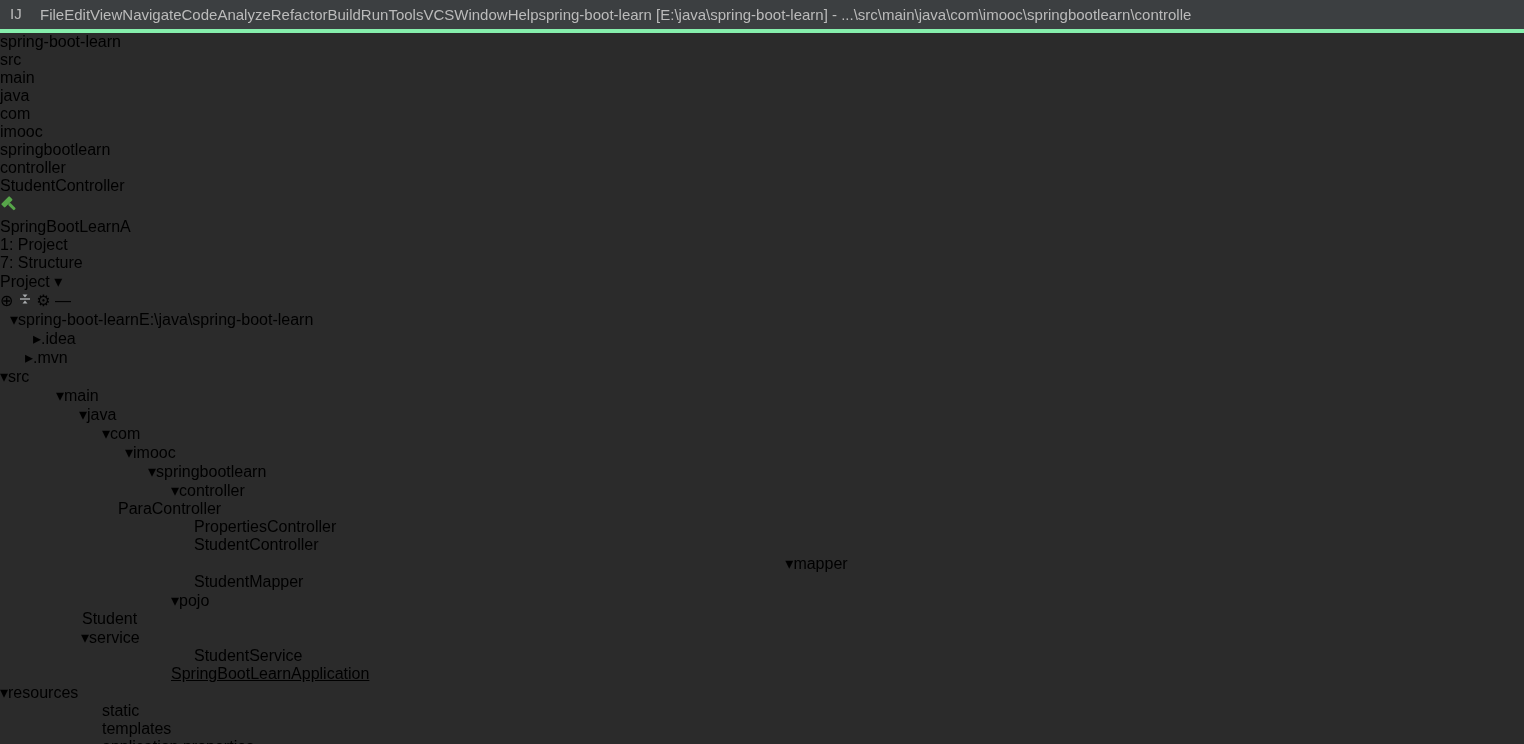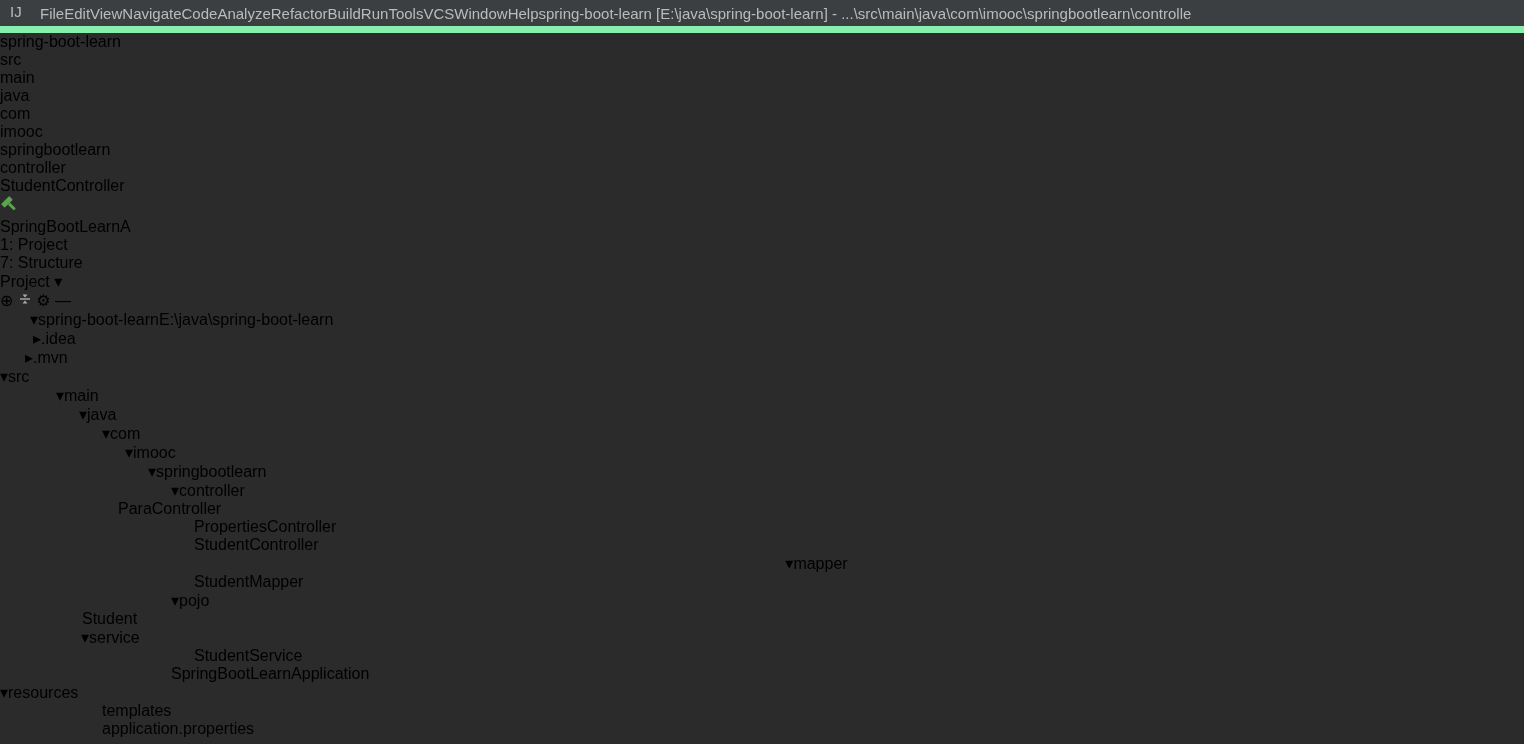--- a/index.html
+++ b/index.html
@@ -2,21 +2,21 @@
 <html><head>
 <meta charset="utf-8">
 <style>
   * { margin:0; padding:0; box-sizing:border-box; }
   html,body { width:1524px; height:744px; overflow:hidden; background:#2b2b2b;
     font-family:"Liberation Sans", sans-serif; }
   #app { position:relative; width:1524px; height:744px; background:#2b2b2b; overflow:hidden; }
 
   
   #menubar { height:33px; background:#3c3f41; display:flex; align-items:center;
-    padding:0 8px; color:#bbbbbb; font-size:15px; border-bottom:7px solid #86efac; }
+    padding:0 8px; color:#bbbbbb; font-size:15px; border-bottom:4px solid #86efac; }
   #logo { width:20px; height:20px; border-radius:4px; margin:0 10px 0 2px; flex:none;
     background:linear-gradient(135deg,#f4734c 0%,#c families:0; background:linear-gradient(135deg,#f4734c,#b73db0 50%,#2f9be2);
     display:flex; align-items:center; justify-content:center;
     color:#fff; font-size:8px; font-weight:bold; }
   .menu-item { padding:0 9px; height:33px; display:flex; align-items:center; cursor:default; }
   .menu-item .mn { text-decoration:underline; }
   #window-title { margin-left:18px; color:#b4b4b4; white-space:nowrap; overflow:hidden; flex:1; }
 
   
   #navbar { height:35px; background:#3c3f41; display:flex; align-items:center;
@@ -177,41 +177,42 @@
               <path d="M7 5.5 L4.5 2.5 h5 Z" fill="#a8abad"></path>
               <path d="M7 8.5 L4.5 11.5 h5 Z" fill="#a8abad"></path>
             </svg>
           </span>
           <span class="hdr-divider"></span>
           <span class="glyph-btn">⚙</span>
           <span class="glyph-btn">—</span>
         </div>
       </div>
       <div id="project-tree">
-          <div class="tree-row bold" style="padding-left: 10px; margin-left: 20px;"><span class="arr">▾</span><span class="ic ic-folder-project"></span><span class="tree-label">spring-boot-learn</span><span class="tree-sub">E:\java\spring-boot-learn</span></div>
+          <div class="tree-row bold" style="padding-left: 10px;"><span class="arr">▾</span><span class="ic ic-folder-project"></span><span class="tree-label">spring-boot-learn</span><span class="tree-sub">E:\java\spring-boot-learn</span></div>
           <div class="tree-row" style="padding-left: 33px;"><span class="arr">▸</span><span class="ic ic-folder"></span><span class="tree-label">.idea</span></div>
           <div class="tree-row" style="padding-left: 25px;"><span class="arr">▸</span><span class="ic ic-folder"></span><span class="tree-label">.mvn</span></div>
           <div class="tree-row" style=""><span class="arr">▾</span><span class="ic ic-folder"></span><span class="tree-label">src</span></div>
           <div class="tree-row" style="padding-left: 56px;"><span class="arr">▾</span><span class="ic ic-folder"></span><span class="tree-label">main</span></div>
           <div class="tree-row" style="padding-left: 79px;"><span class="arr">▾</span><span class="ic ic-folder-src"></span><span class="tree-label">java</span></div>
           <div class="tree-row" style="padding-left: 102px;"><span class="arr">▾</span><span class="ic ic-package"></span><span class="tree-label">com</span></div>
           <div class="tree-row" style="padding-left: 125px;"><span class="arr">▾</span><span class="ic ic-package"></span><span class="tree-label">imooc</span></div>
           <div class="tree-row" style="padding-left: 148px;"><span class="arr">▾</span><span class="ic ic-package"></span><span class="tree-label">springbootlearn</span></div>
           <div class="tree-row" style="padding-left: 171px;"><span class="arr">▾</span><span class="ic ic-package"></span><span class="tree-label">controller</span></div>
           <div class="tree-row" style="padding-left: 118px;"><span class="arr"></span><span class="ic ic-class"></span><span class="tree-label">ParaController</span></div>
           <div class="tree-row" style="padding-left: 194px;"><span class="arr"></span><span class="ic ic-class"></span><span class="tree-label">PropertiesController</span></div>
           <div class="tree-row selected" style="padding-left: 194px;"><span class="arr"></span><span class="ic ic-class"></span><span class="tree-label">StudentController</span></div>
           <div class="tree-row" style="padding-left: 109px; text-align: center;"><span class="arr">▾</span><span class="ic ic-package"></span><span class="tree-label">mapper</span></div>
           <div class="tree-row" style="padding-left: 194px;"><span class="arr"></span><span class="ic ic-interface"></span><span class="tree-label">StudentMapper</span></div>
           <div class="tree-row" style="padding-left: 171px;"><span class="arr">▾</span><span class="ic ic-package"></span><span class="tree-label">pojo</span></div>
           <div class="tree-row" style="padding-left: 82px;"><span class="arr"></span><span class="ic ic-class"></span><span class="tree-label">Student</span></div>
           <div class="tree-row" style="padding-left: 81px;"><span class="arr">▾</span><span class="ic ic-package"></span><span class="tree-label">service</span></div>
           <div class="tree-row" style="padding-left: 194px;"><span class="arr"></span><span class="ic ic-class"></span><span class="tree-label">StudentService</span></div>
-          <div class="tree-row" style="padding-left: 171px;"><span class="arr"></span><span class="ic ic-springboot"></span><span class="tree-label">SpringBootLearnApplication</span></div>
+          <div class="tree-row" style="padding-left: 171px; text-decoration: underline;"><span class="arr"></span><span class="ic ic-springboot"></span><span class="tree-label">SpringBootLearnApplication</span></div>
           <div class="tree-row" style=""><span class="arr">▾</span><span class="ic ic-folder-res"></span><span class="tree-label">resources</span></div>
+          <div class="tree-row" style="padding-left: 102px;"><span class="arr"></span><span class="ic ic-folder"></span><span class="tree-label">static</span></div>
           <div class="tree-row" style="padding-left: 102px;"><span class="arr"></span><span class="ic ic-folder"></span><span class="tree-label">templates</span></div>
           <div class="tree-row" style="padding-left: 102px;"><span class="arr"></span><span class="ic ic-leafgear"></span><span class="tree-label">application.properties</span></div>
         </div>
     </div>
 
   </div>
 
   <div id="annotation-box"></div>
 </div>
 

